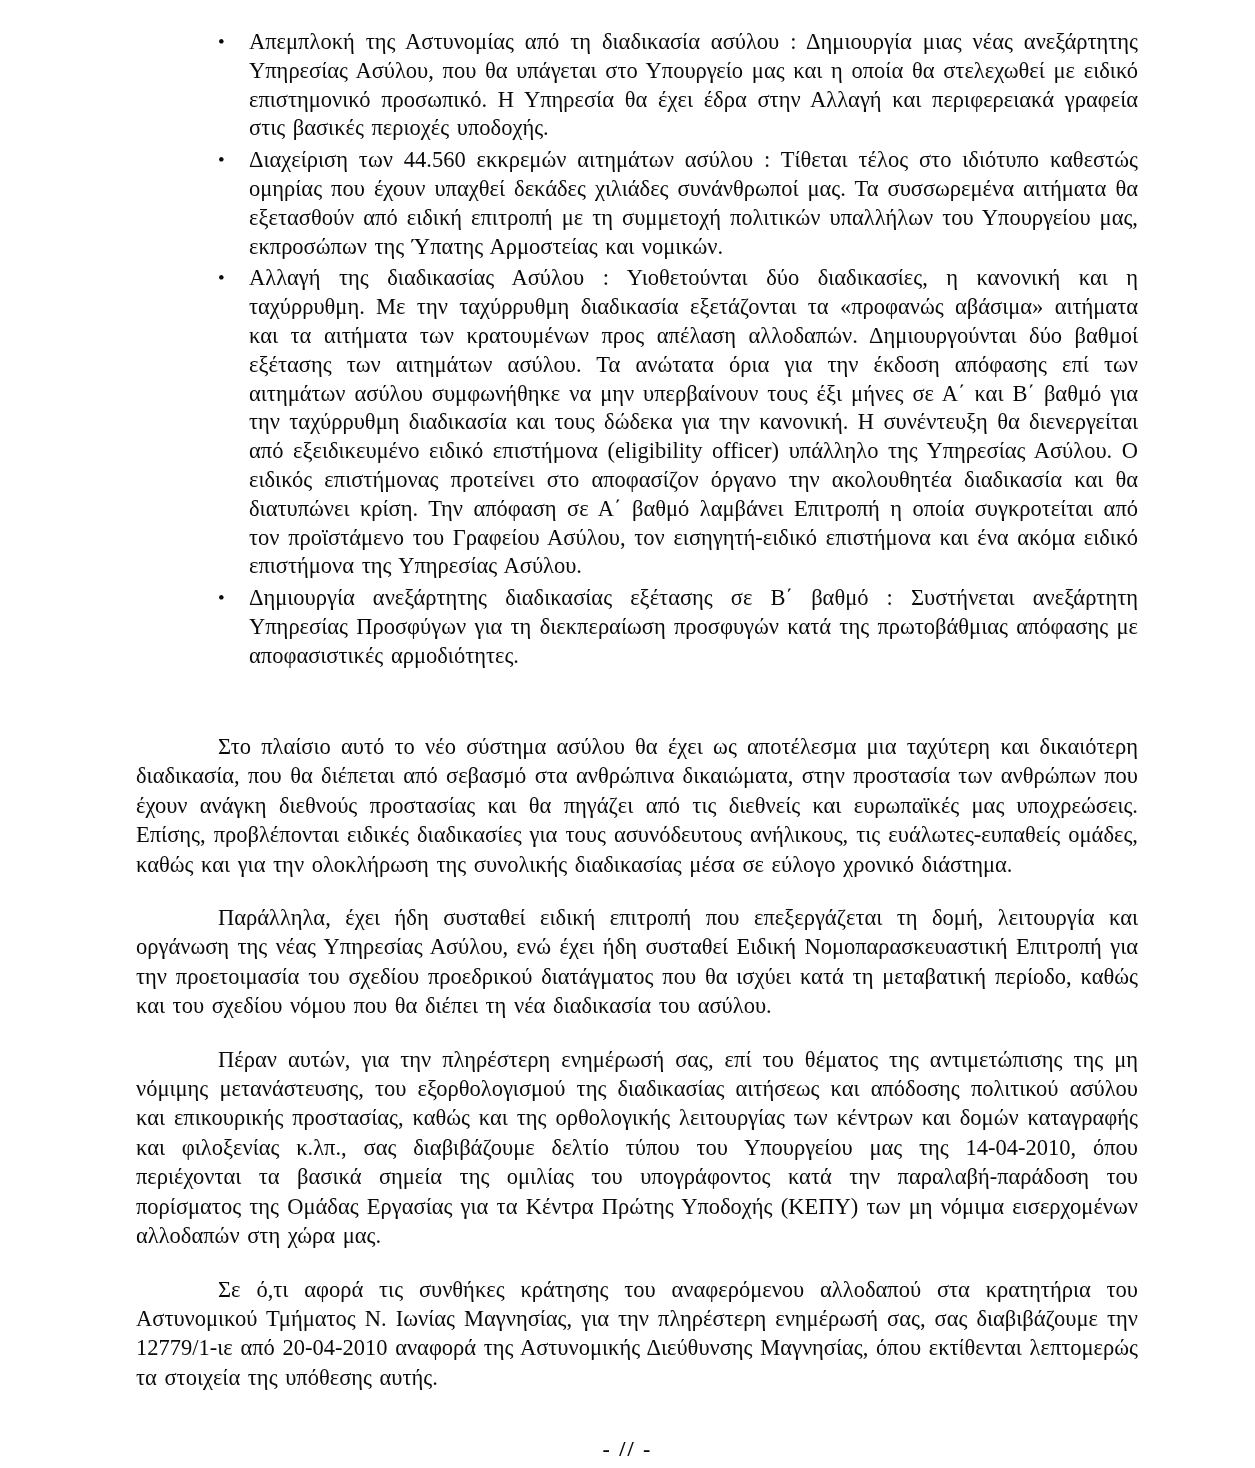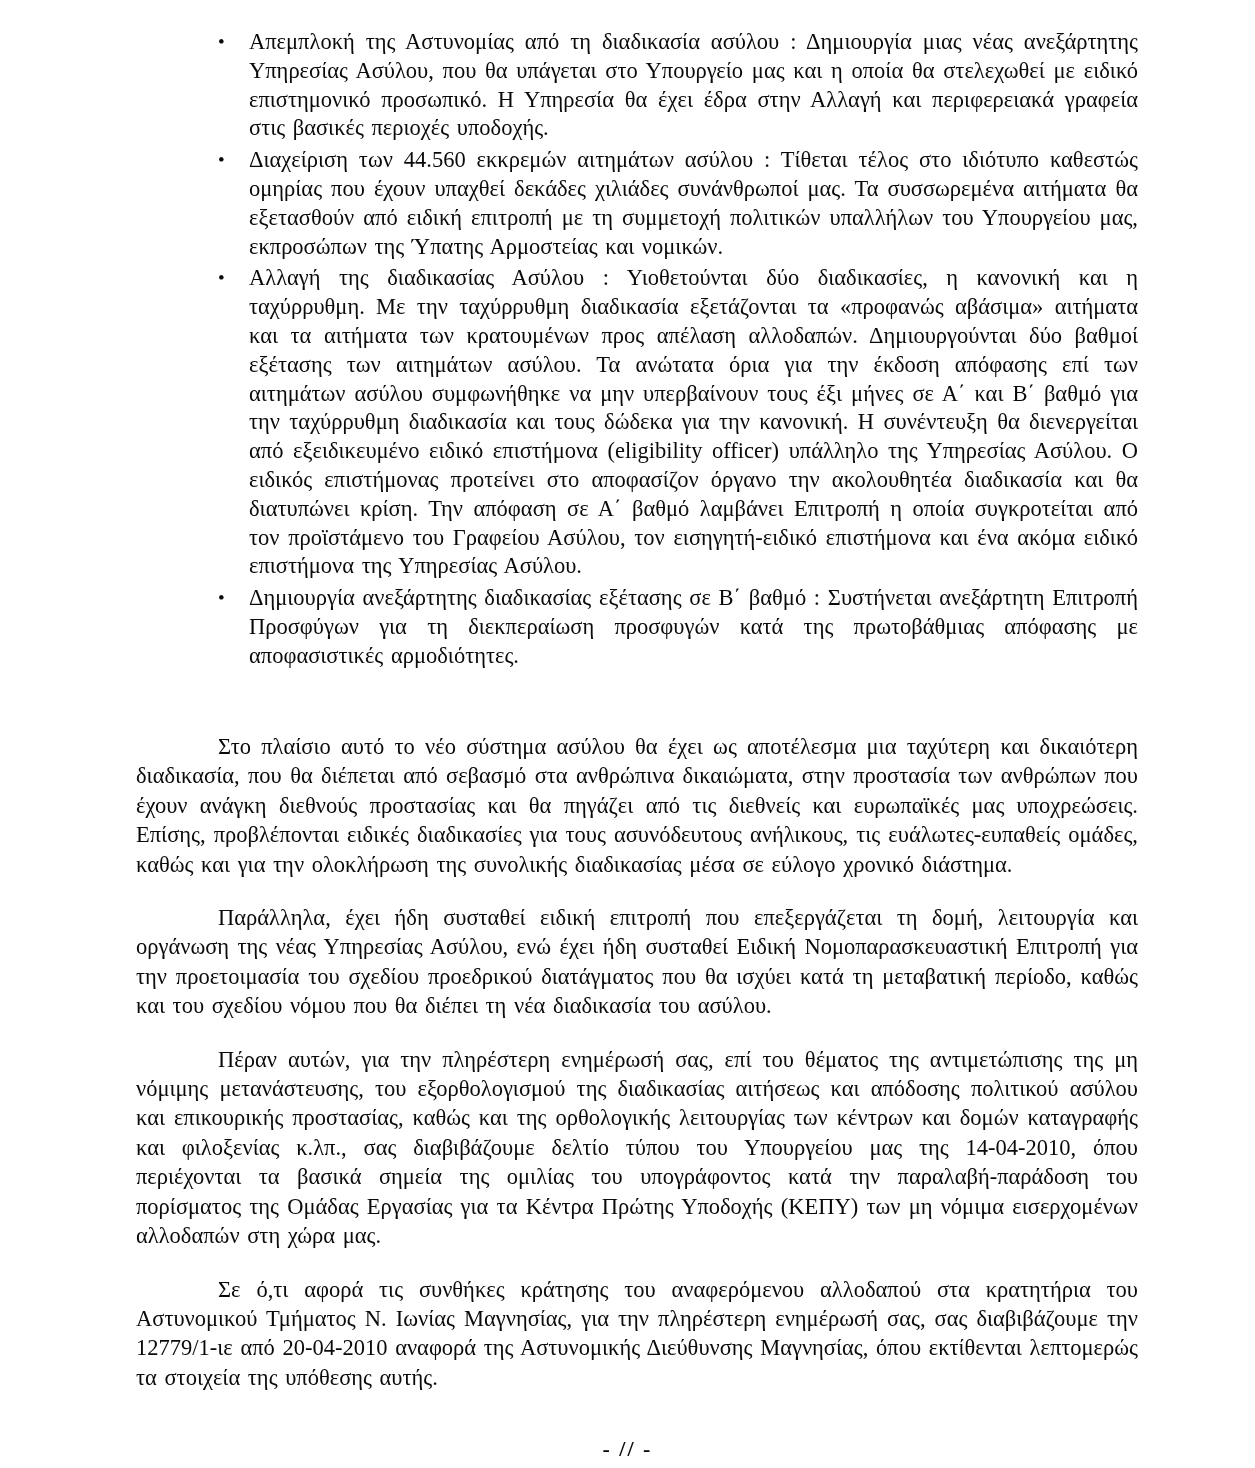--- a/index.html
+++ b/index.html
@@ -90,21 +90,21 @@
       <span class="bullet-text">Διαχείριση των 44.560 εκκρεμών αιτημάτων ασύλου : Τίθεται τέλος στο ιδιότυπο καθεστώς ομηρίας που έχουν υπαχθεί δεκάδες χιλιάδες συνάνθρωποί μας. Τα συσσωρεμένα αιτήματα θα εξετασθούν από ειδική επιτροπή με τη συμμετοχή πολιτικών υπαλλήλων του Υπουργείου μας, εκπροσώπων της Ύπατης Αρμοστείας και νομικών.</span>
     </div>
 
     <div class="bullet-item">
       <span class="bullet-marker">•</span>
       <span class="bullet-text">Αλλαγή της διαδικασίας Ασύλου : Υιοθετούνται δύο διαδικασίες, η κανονική και η ταχύρρυθμη. Με την ταχύρρυθμη διαδικασία εξετάζονται τα «προφανώς αβάσιμα» αιτήματα και τα αιτήματα των κρατουμένων προς απέλαση αλλοδαπών. Δημιουργούνται δύο βαθμοί εξέτασης των αιτημάτων ασύλου. Τα ανώτατα όρια για την έκδοση απόφασης επί των αιτημάτων ασύλου συμφωνήθηκε να μην υπερβαίνουν τους έξι μήνες σε Α΄ και Β΄ βαθμό για την ταχύρρυθμη διαδικασία και τους δώδεκα για την κανονική. Η συνέντευξη θα διενεργείται από εξειδικευμένο ειδικό επιστήμονα (eligibility officer) υπάλληλο της Υπηρεσίας Ασύλου. Ο ειδικός επιστήμονας προτείνει στο αποφασίζον όργανο την ακολουθητέα διαδικασία και θα διατυπώνει κρίση. Την απόφαση σε Α΄ βαθμό λαμβάνει Επιτροπή η οποία συγκροτείται από τον προϊστάμενο του Γραφείου Ασύλου, τον εισηγητή-ειδικό επιστήμονα και ένα ακόμα ειδικό επιστήμονα της Υπηρεσίας Ασύλου.</span>
     </div>
 
     <div class="bullet-item">
       <span class="bullet-marker">•</span>
-      <span class="bullet-text">Δημιουργία ανεξάρτητης διαδικασίας εξέτασης σε Β΄ βαθμό : Συστήνεται ανεξάρτητη Επιτροπή Προσφύγων για τη διεκπεραίωση προσφυγών κατά της πρωτοβάθμιας απόφασης με αποφασιστικές αρμοδιότητες.</span>
+      <span class="bullet-text">Δημιουργία ανεξάρτητης διαδικασίας εξέτασης σε Β΄ βαθμό : Συστήνεται ανεξάρτητη Υπηρεσίας Προσφύγων για τη διεκπεραίωση προσφυγών κατά της πρωτοβάθμιας απόφασης με αποφασιστικές αρμοδιότητες.</span>
     </div>
 
   </div>
 
   <div class="paragraphs">
     <p class="para">Στο πλαίσιο αυτό το νέο σύστημα ασύλου θα έχει ως αποτέλεσμα μια ταχύτερη και δικαιότερη διαδικασία, που θα διέπεται από σεβασμό στα ανθρώπινα δικαιώματα, στην προστασία των ανθρώπων που έχουν ανάγκη διεθνούς προστασίας και θα πηγάζει από τις διεθνείς και ευρωπαϊκές μας υποχρεώσεις. Επίσης, προβλέπονται ειδικές διαδικασίες για τους ασυνόδευτους ανήλικους, τις ευάλωτες-ευπαθείς ομάδες, καθώς και για την ολοκλήρωση της συνολικής διαδικασίας μέσα σε εύλογο χρονικό διάστημα.</p>
     <p class="para">Παράλληλα, έχει ήδη συσταθεί ειδική επιτροπή που επεξεργάζεται τη δομή, λειτουργία και οργάνωση της νέας Υπηρεσίας Ασύλου, ενώ έχει ήδη συσταθεί Ειδική Νομοπαρασκευαστική Επιτροπή για την προετοιμασία του σχεδίου προεδρικού διατάγματος που θα ισχύει κατά τη μεταβατική περίοδο, καθώς και του σχεδίου νόμου που θα διέπει τη νέα διαδικασία του ασύλου.</p>
     <p class="para">Πέραν αυτών, για την πληρέστερη ενημέρωσή σας, επί του θέματος της αντιμετώπισης της μη νόμιμης μετανάστευσης, του εξορθολογισμού της διαδικασίας αιτήσεως και απόδοσης πολιτικού ασύλου και επικουρικής προστασίας, καθώς και της ορθολογικής λειτουργίας των κέντρων και δομών καταγραφής και φιλοξενίας κ.λπ., σας διαβιβάζουμε δελτίο τύπου του Υπουργείου μας της 14-04-2010, όπου περιέχονται τα βασικά σημεία της ομιλίας του υπογράφοντος κατά την παραλαβή-παράδοση του πορίσματος της Ομάδας Εργασίας για τα Κέντρα Πρώτης Υποδοχής (ΚΕΠΥ) των μη νόμιμα εισερχομένων αλλοδαπών στη χώρα μας.</p>
     <p class="para">Σε ό,τι αφορά τις συνθήκες κράτησης του αναφερόμενου αλλοδαπού στα κρατητήρια του Αστυνομικού Τμήματος Ν. Ιωνίας Μαγνησίας, για την πληρέστερη ενημέρωσή σας, σας διαβιβάζουμε την 12779/1-ιε από 20-04-2010 αναφορά της Αστυνομικής Διεύθυνσης Μαγνησίας, όπου εκτίθενται λεπτομερώς τα στοιχεία της υπόθεσης αυτής.</p>
   </div>

